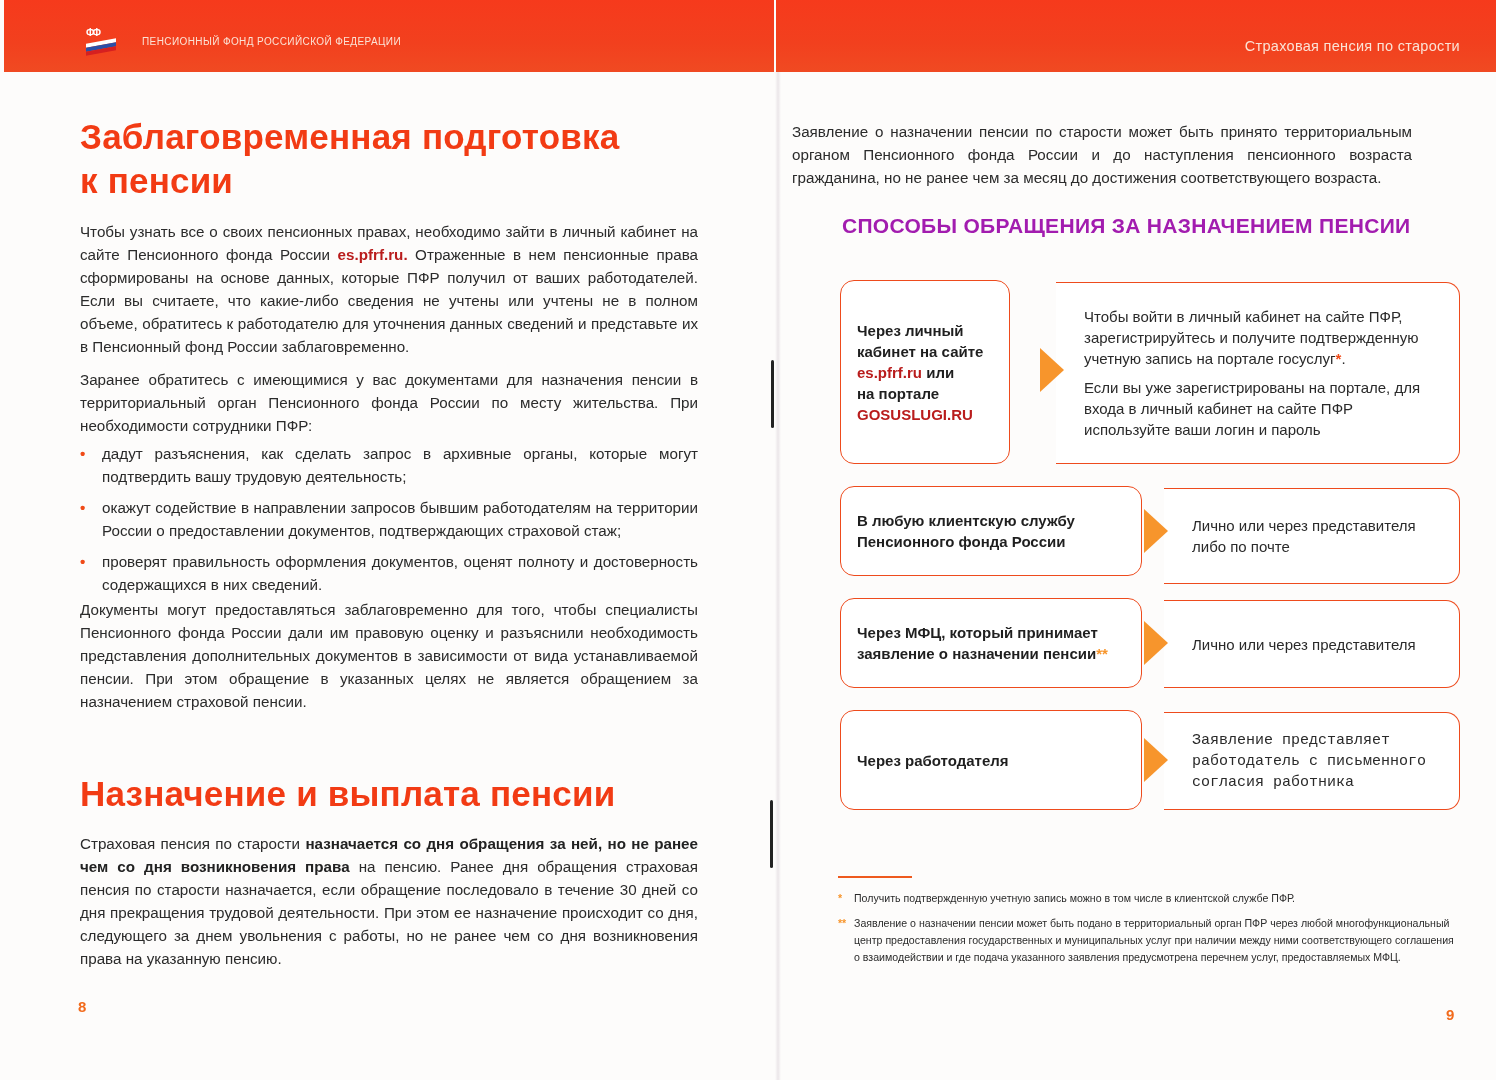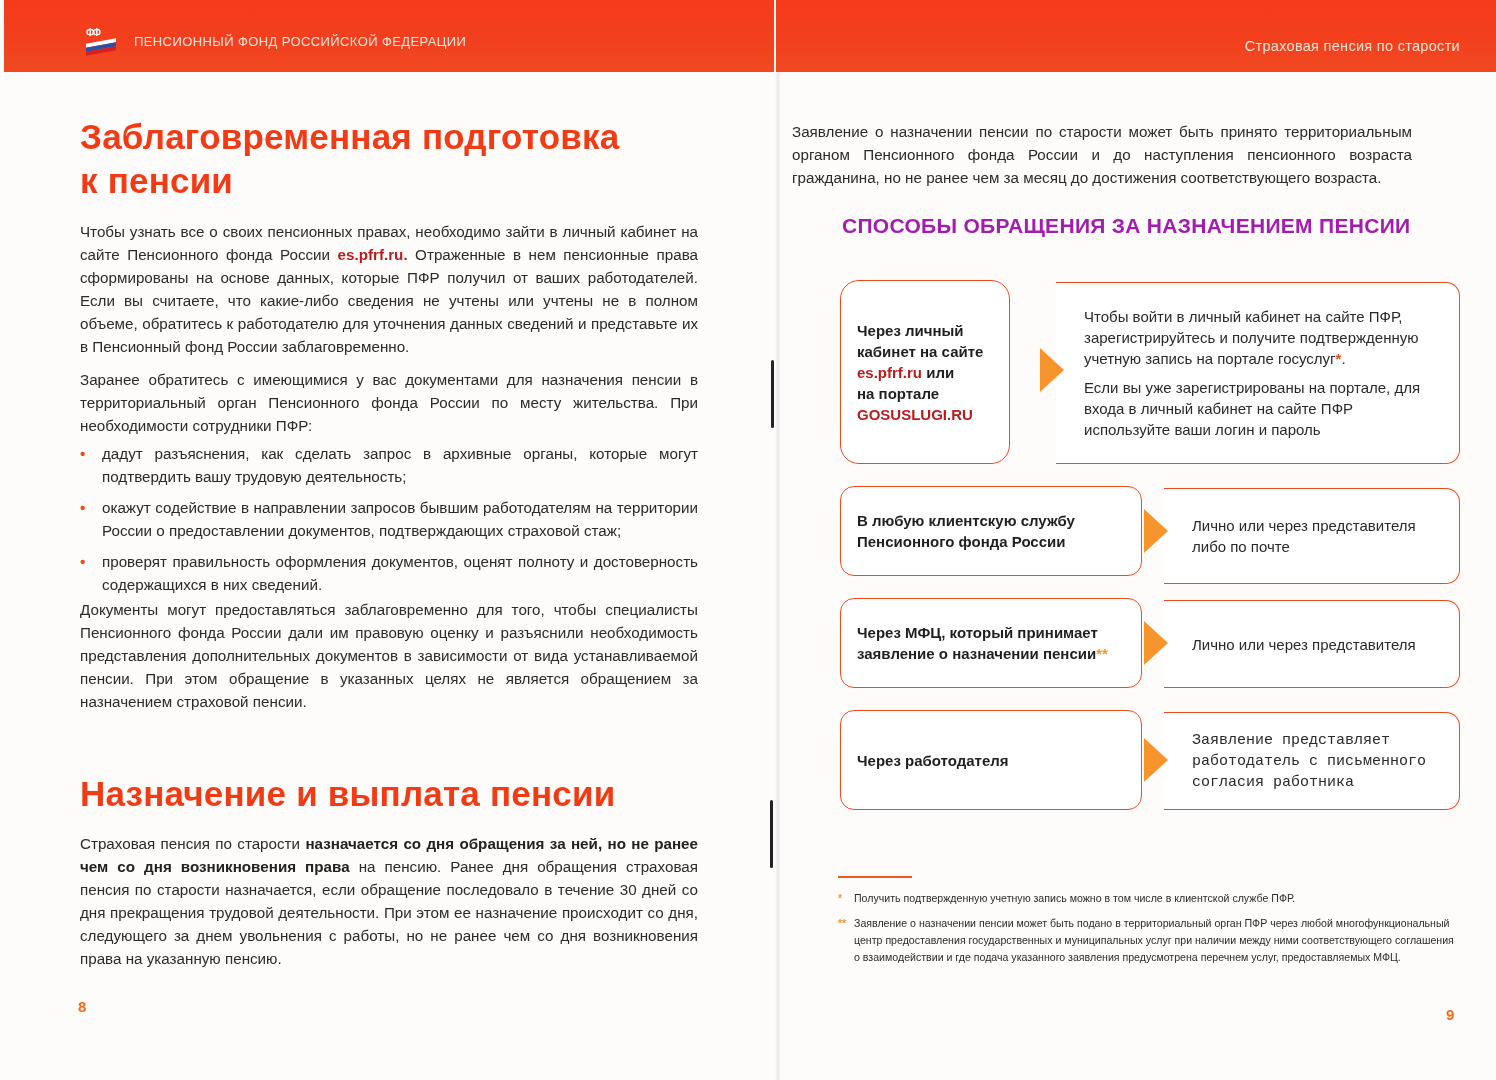--- a/index.html
+++ b/index.html
@@ -13,21 +13,21 @@
   .band.left { left: 4px; width: 770px; }
   .band.right { left: 776px; width: 720px; }
   .band .brand { position: absolute; left: 80px; top: 25px; display: flex; align-items: center; }
   .logo { width: 36px; height: 32px; position: relative; margin-right: 14px; }
   .logo .crest { position: absolute; left: 2px; top: 0; width: 26px; height: 16px; color: #fff; font-size: 10px; font-weight: bold; line-height: 16px; letter-spacing: -2px; }
   .logo .flag { position: absolute; left: 2px; top: 16px; width: 30px; height: 12px; transform: skewY(-10deg); }
   .logo .flag span { display: block; height: 4px; }
   .logo .flag .w { background: #ffffff; }
   .logo .flag .b { background: #2c4fa6; }
   .logo .flag .r { background: #d62020; }
-  .band .brand-text { color: #fbe3d6; font-size: 13px; letter-spacing: 0.4px; }
+  .band .brand-text { color: #fbe3d6; font-size: 10px; letter-spacing: 0.4px; margin-left: 8px; }
   .band .section-title { position: absolute; right: 36px; top: 38px; color: #fbe3d6; font-size: 14.5px; letter-spacing: 0.3px; }
   h1 { color: #f23b14; font-weight: bold; font-size: 35px; line-height: 44px; letter-spacing: 0.2px; }
   .h1-a { position: absolute; left: 80px; top: 115px; width: 620px; }
   .h1-b { position: absolute; left: 80px; top: 772px; width: 620px; }
   p.body { font-size: 15.2px; line-height: 23px; color: #2b2b2b; text-align: justify; }
   .blk { position: absolute; left: 80px; width: 618px; }
   .link-o { color: #b91c1c; font-weight: bold; }
   ul.bul { list-style: none; }
   ul.bul li { position: relative; padding-left: 22px; font-size: 15.2px; line-height: 23px; margin-bottom: 8px; text-align: justify; }
   ul.bul li .dot { position: absolute; left: 0; top: 0; color: #f04a17; font-weight: bold; }
@@ -120,21 +120,21 @@
   <div class="r-intro">
     <p class="body">Заявление о назначении пенсии по старости может быть принято территориальным органом Пенсионного фонда России и до наступления пенсионного возраста гражданина, но не ранее чем за месяц до достижения соответствующего возраста.</p>
   </div>
 
   <h2>СПОСОБЫ ОБРАЩЕНИЯ ЗА НАЗНАЧЕНИЕМ ПЕНСИИ</h2>
 
   <div class="box-r" style="left:1056px; top:282px; width:404px; height:182px;">
     <div class="t"><span>Чтобы войти в личный кабинет на сайте ПФР, зарегистрируйтесь и получите подтвержденную учетную запись на портале госуслуг</span><span class="star">*</span><span>.</span></div>
     <div class="t">Если вы уже зарегистрированы на портале, для входа в личный кабинет на сайте ПФР используйте ваши логин и пароль</div>
   </div>
-  <div class="box-l" style="left:840px; top:280px; width:170px; height:184px;border-radius:19px;">
+  <div class="box-l" style="left:840px; top:280px; width:170px; height:184px;">
     <div class="t">
       <span>Через личный</span><br>
       <span>кабинет на сайте</span><br>
       <span class="link-o">es.pfrf.ru</span><span> или</span><br>
       <span>на портале</span><br>
       <span class="link-o">GOSUSLUGI.RU</span>
     </div>
   </div>
   <div class="arrow" style="left:1040px; top:348px;"></div>
 

